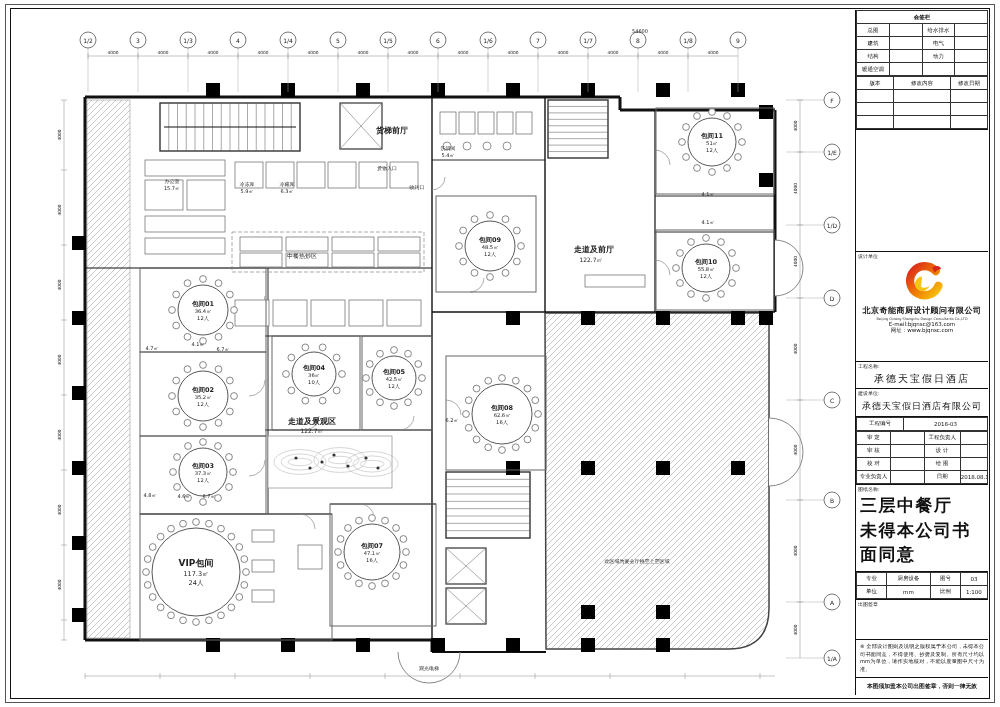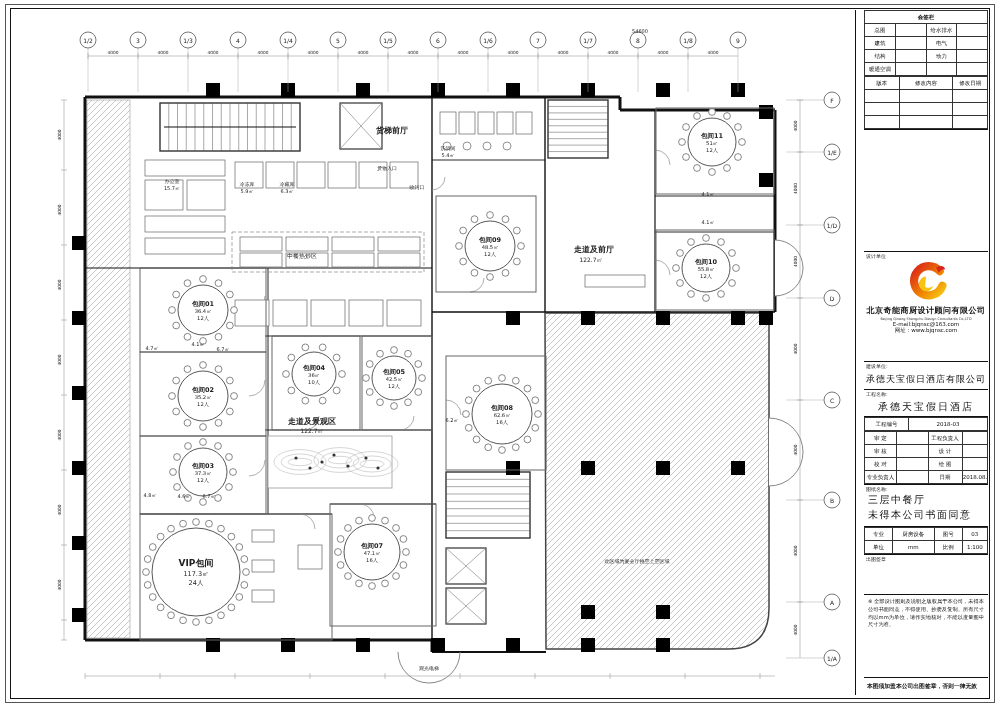--- a/index.html
+++ b/index.html
@@ -6,34 +6,34 @@
   body{font-family:"DejaVu Sans","Liberation Sans",sans-serif;color:#111;}
   #sheet{position:relative;width:1000px;height:707px;background:#fff;overflow:hidden;}
   #outer-frame{position:absolute;left:5px;top:4px;width:988px;height:697px;border:1px solid #555;}
   #inner-frame{position:absolute;left:10px;top:8px;width:978px;height:689px;border:1.5px solid #111;}
   #plan-svg{position:absolute;left:0;top:0;}
   svg text{font-family:"DejaVu Sans","Liberation Sans",sans-serif;fill:#222;}
 
   
   #titleblock{position:absolute;right:12px;top:10px;width:132px;height:685px;
     border-left:1.5px solid #111;display:flex;flex-direction:column;font-size:6px;}
-  .tb-sec{border-bottom:1px solid #111;box-sizing:border-box;margin-left:8px;}
+  .tb-sec{border-bottom:1px solid #111;box-sizing:border-box;}
   table.tb{border-collapse:collapse;width:100%;table-layout:fixed;}
   table.tb td{border:0.5px solid #333;font-size:5.5px;text-align:center;padding:1px 0;height:10px;
     overflow:hidden;white-space:nowrap;}
   .tb-head{font-size:6px;font-weight:bold;}
   .lbl{font-size:5px;color:#222;text-align:left;padding:1px 2px;}
   .serif{font-family:"DejaVu Serif","Liberation Serif",serif;}
   #logo-wrap{text-align:center;padding-top:2px;}
   .company-cn{font-size:8px;font-weight:bold;text-align:center;letter-spacing:0.5px;}
   .company-en{font-size:3.8px;text-align:center;color:#333;transform:scale(0.9);}
   .contact{font-size:5.5px;text-align:center;}
   .client-name{font-size:9px;text-align:center;letter-spacing:1px;padding:3px 0;}
   .project-name{font-size:10px;text-align:center;letter-spacing:2px;padding:2px 0;}
-  .big-title{font-size:10px;font-weight:normal;letter-spacing:1.5px;text-align:left;padding-left:4px;line-height:1.45;}
+  .big-title{font-size:17px;font-weight:bold;letter-spacing:1.5px;text-align:left;padding-left:4px;line-height:1.45;}
   .note-text{font-size:5.2px;line-height:1.5;text-align:justify;padding:3px 4px;color:#111;}
   .footer-line{font-size:5.8px;font-weight:bold;text-align:center;padding:4px 0;}
 </style>
 </head>
 <body>
 
 <div id="sheet">
   <div id="outer-frame"></div>
   <div id="inner-frame"></div>
 
@@ -700,27 +700,27 @@
           <path d="M25,16 a8,8 0 1 0 8,10 q-4,4 -9,1 z" fill="#f6c514"></path>
         </svg>
       </div>
       <div class="company-cn">北京奇能商厨设计顾问有限公司</div>
       <div class="company-en">Beijing Qineng Shangchu Design Consultants Co.,LTD</div>
       <div class="contact">E-mail:bjqnsc@163.com</div>
       <div class="contact">网址：www.bjqnsc.com</div>
     </div>
 
     <div class="tb-sec">
+      <div class="lbl">工程名称:</div>
+      <div class="project-name serif">承德天宝假日酒店</div>
+    </div>
+
+    <div class="tb-sec">
       <div class="lbl">建设单位:</div>
       <div class="client-name serif">承德天宝假日酒店有限公司</div>
-    </div>
-
-    <div class="tb-sec">
-      <div class="lbl">工程名称:</div>
-      <div class="project-name serif">承德天宝假日酒店</div>
     </div>
 
     <div class="tb-sec">
       <table class="tb">
         <tbody>
             <tr>
               <td style="width:35%">工程编号</td>
               <td>2018-03</td>
             </tr>
       </tbody>

